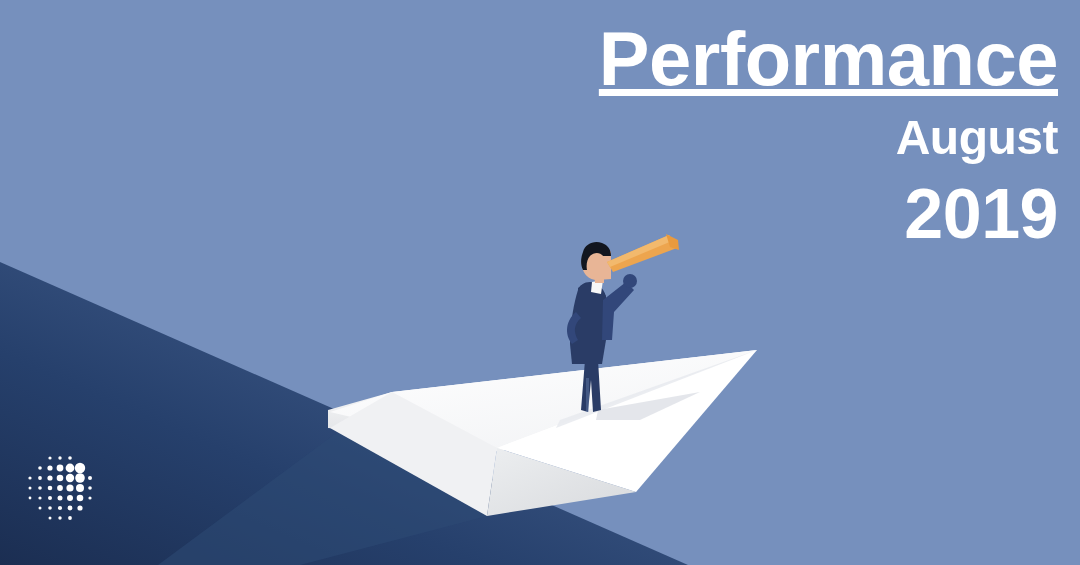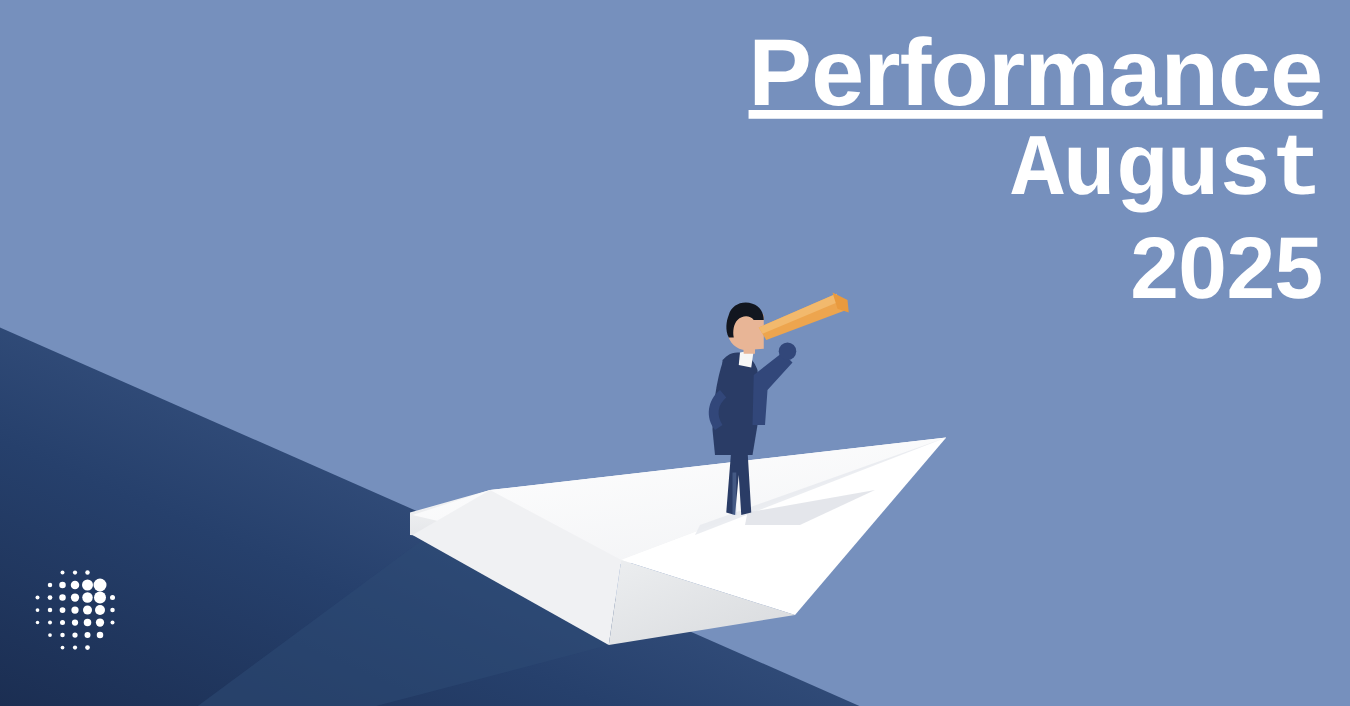--- a/index.html
+++ b/index.html
@@ -42,23 +42,22 @@
     color: #ffffff;
     letter-spacing: -0.5px;
     white-space: nowrap;
   }
   .title-line-1 {
     font-size: 76px;
     line-height: 82px;
     text-decoration: underline;
   }
   .title-line-2 {
-    font-size: 70px;
+    font-size: 48px;
     line-height: 76px;
-    font-family: Liberation Mono, monospace;
   }
   .title-line-3 {
     font-size: 70px;
     line-height: 76px;
   }
   #logo-holder {
     position: absolute;
     left: 24px;
     top: 452px;
     width: 72px;
@@ -149,21 +148,21 @@
     <ellipse cx="630" cy="281" rx="7" ry="7" fill="#32477a"></ellipse>
 
     <polygon points="607,262 669,235 677,248 613,272" fill="#eda54e"></polygon>
     <polygon points="607,262 669,235 672,241 610,267" fill="#f2b96d"></polygon>
     <polygon points="666,234 678,240 679,250 670,247" fill="#e99a3e"></polygon>
   </svg>
 
   <div id="title-block">
     <span class="title-line title-line-1">Performance</span>
     <span class="title-line title-line-2">August</span>
-    <span class="title-line title-line-3">2025</span>
+    <span class="title-line title-line-3">2019</span>
   </div>
 
   <div id="logo-holder">
     <svg width="72" height="76" viewBox="0 0 72 76">
       <g fill="#ffffff">
 
         <circle cx="26" cy="6" r="1.6"></circle>
         <circle cx="36" cy="6" r="1.7"></circle>
         <circle cx="46" cy="6" r="1.8"></circle>
 

